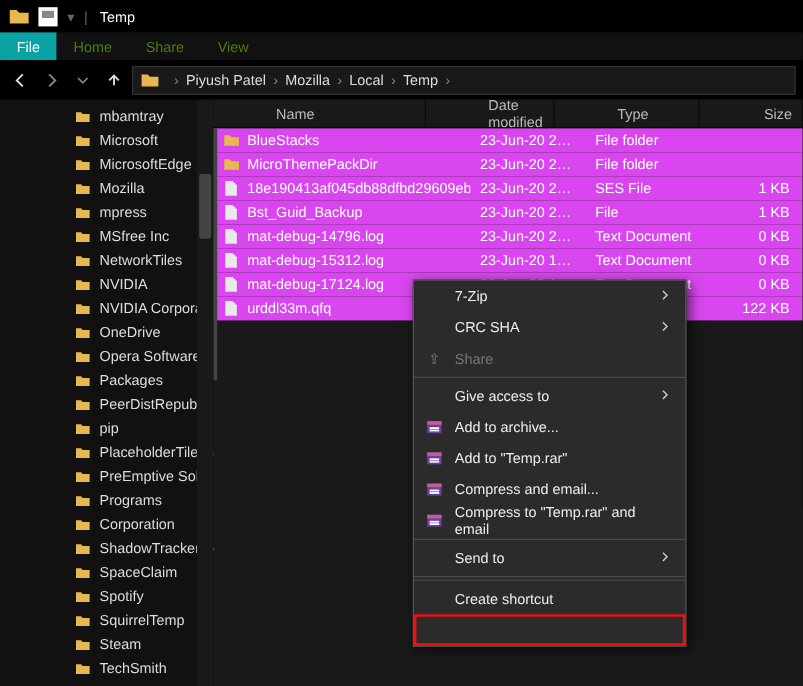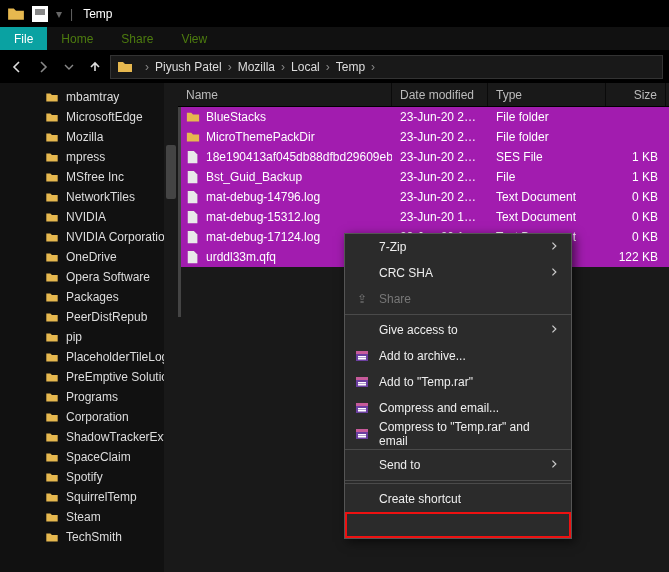--- a/index.html
+++ b/index.html
@@ -29,41 +29,41 @@
   .crumb-sep { color:#888; margin:0 6px; }
 
   
   .main { display:flex; height: calc(572px - 27px - 24px - 32px); }
 
   
   .tree { width: 178px; background:#111; overflow:hidden; position:relative; }
   .tree-scroll { position:absolute; top:0; right:0; width:14px; height:100%; background:#191919; }
   .tree-thumb { position:absolute; right:2px; width:10px; height:54px; background:#444; top:62px; border-radius:2px; }
   .tree-items { padding-top:4px; }
-  .tree-item { display:flex; align-items:center; height:20px; padding-left:44px; cursor:pointer; white-space:nowrap; overflow:hidden; }
+  .tree-item { display:flex; align-items:center; height:20px; padding-left:61px; cursor:pointer; white-space:nowrap; overflow:hidden; }
   .tree-item .folder-icon { width:16px; height:13px; margin-right:6px; flex:none; }
   .tree-item span { color:#ddd; }
 
   
   .filepane { flex:1; background:#191919; position:relative; overflow:hidden; }
   .cols { display:flex; height:24px; align-items:center; background:#191919; border-bottom:1px solid #000; }
-  .col { padding:0 8px; color:#bbb; border-right:1px solid #0a0a0a; height:100%; display:flex; align-items:center; cursor:pointer; }
+  .col { padding:0 8px; color:#bbb; border-right:1px solid #0a0a0a; height:100%; display:flex; align-items:center; cursor:pointer;margin-left:44px; }
   .col.name   { width: 214px; }
   .col.date   { width: 96px; }
   .col.type   { width: 118px; }
   .col.size   { width: 60px; justify-content:flex-end; }
 
   .rows { }
   .row { display:flex; height:20px; align-items:center; cursor:pointer; }
   .row .cell { padding:0 8px; overflow:hidden; white-space:nowrap; text-overflow:ellipsis; }
   .row .cell.name { width:214px; display:flex; align-items:center; gap:6px; }
   .row .cell.date { width:96px; color:#bbb; }
   .row .cell.type { width:118px; color:#bbb; }
   .row .cell.size { width:60px; text-align:right; color:#bbb; }
-  .row.selected { background:#a21caf; color:#fff; }
+  .row.selected { background:#d946ef; color:#fff; }
   .row.selected .cell { color:#fff; }
   .file-icon { width:14px; height:16px; flex:none; }
   .left-scroll { position:absolute; top:24px; left:-3px; width:6px; height:210px; background:#444; }
 
   
   .ctx { position:absolute; left:344px; top:233px; width:228px; background:#2b2b2b; border:1px solid #555; box-shadow:3px 3px 10px rgba(0,0,0,.6); z-index:50; }
   .ctx-row { height:26px; display:flex; align-items:center; padding:0 10px 0 34px; position:relative; color:#eee; cursor:pointer; }
   .ctx-row.disabled { color:#777; cursor:default; }
   .ctx-row .ctx-icon { position:absolute; left:8px; width:18px; height:18px; display:flex; align-items:center; justify-content:center; }
   .ctx-row .sub { position:absolute; right:10px; color:#ccc; }
@@ -169,20 +169,26 @@
         <div class="tree-item">
           <svg class="folder-icon" viewBox="0 0 16 16">
             <use href="#folder-shape" class="folder-yellow"></use>
           </svg>
           <span>mbamtray</span>
         </div>
         <div class="tree-item">
           <svg class="folder-icon" viewBox="0 0 16 16">
             <use href="#folder-shape" class="folder-yellow"></use>
           </svg>
+          <span>Microsoft</span>
+        </div>
+        <div class="tree-item">
+          <svg class="folder-icon" viewBox="0 0 16 16">
+            <use href="#folder-shape" class="folder-yellow"></use>
+          </svg>
           <span>MicrosoftEdge</span>
         </div>
         <div class="tree-item">
           <svg class="folder-icon" viewBox="0 0 16 16">
             <use href="#folder-shape" class="folder-yellow"></use>
           </svg>
           <span>Mozilla</span>
         </div>
         <div class="tree-item">
           <svg class="folder-icon" viewBox="0 0 16 16">

